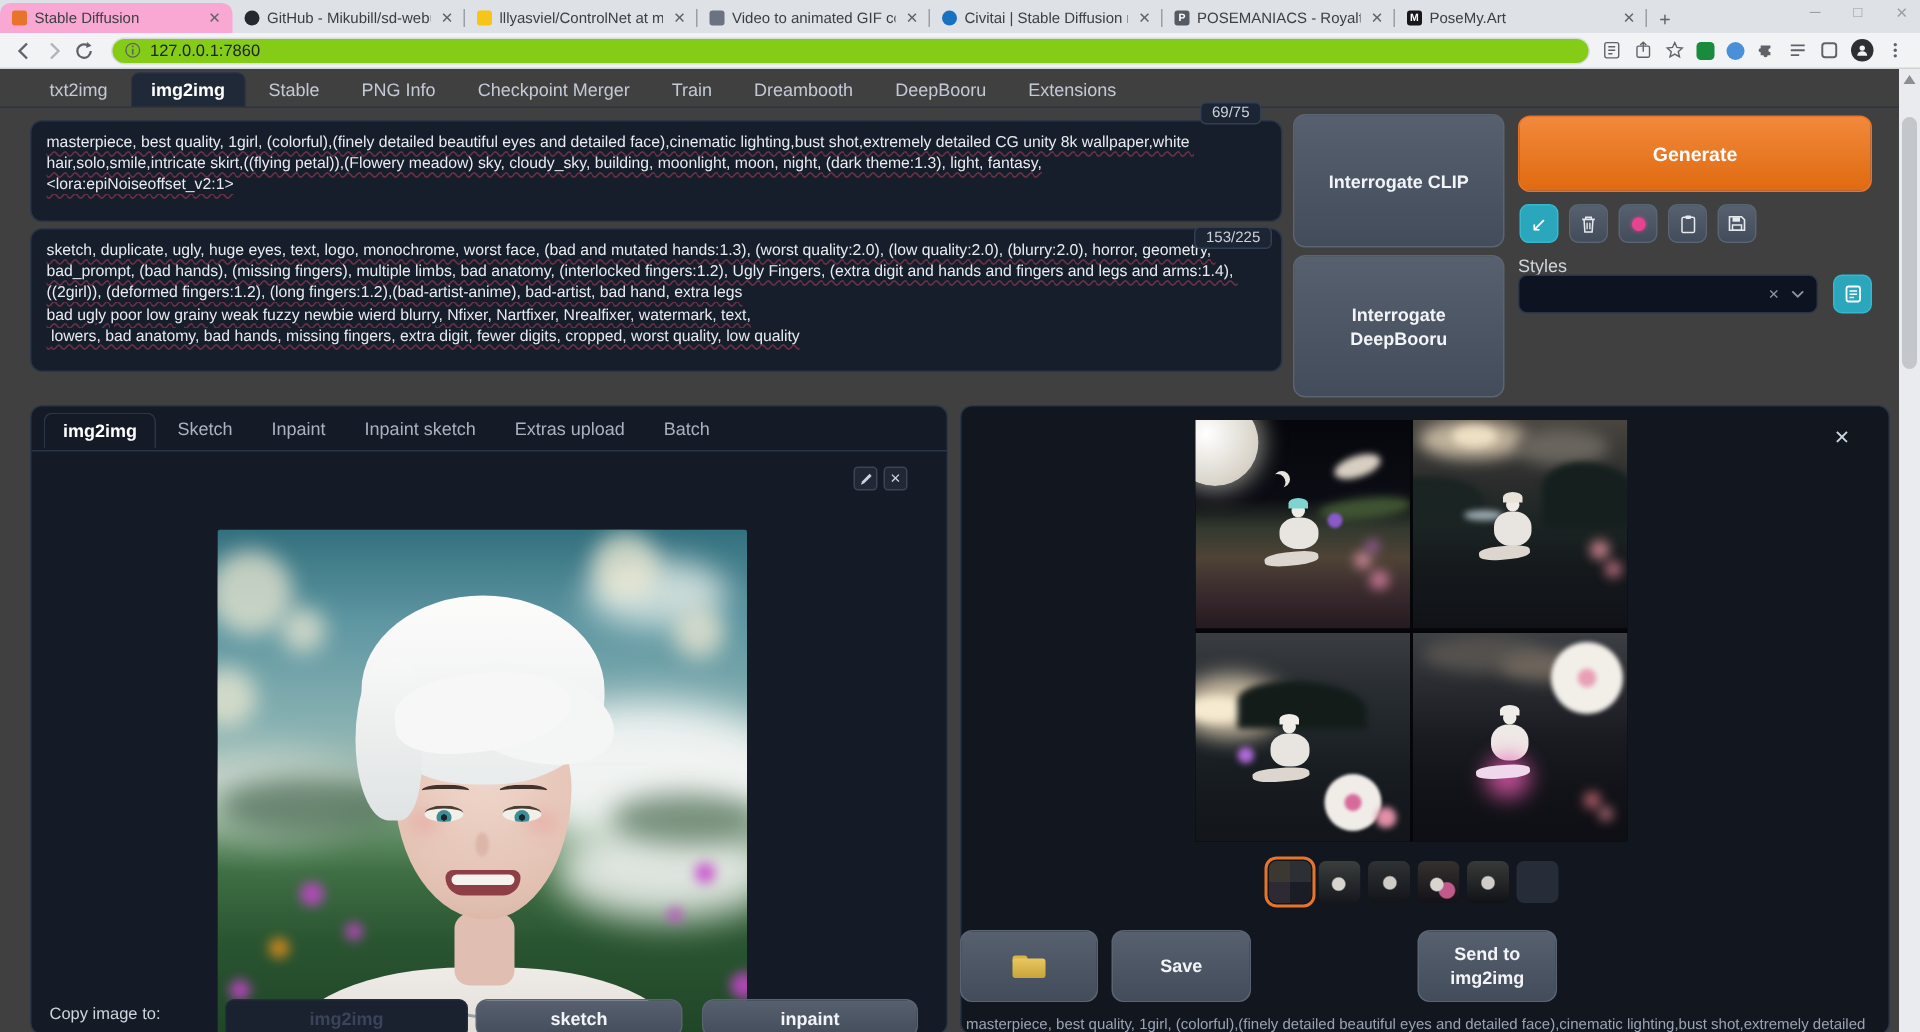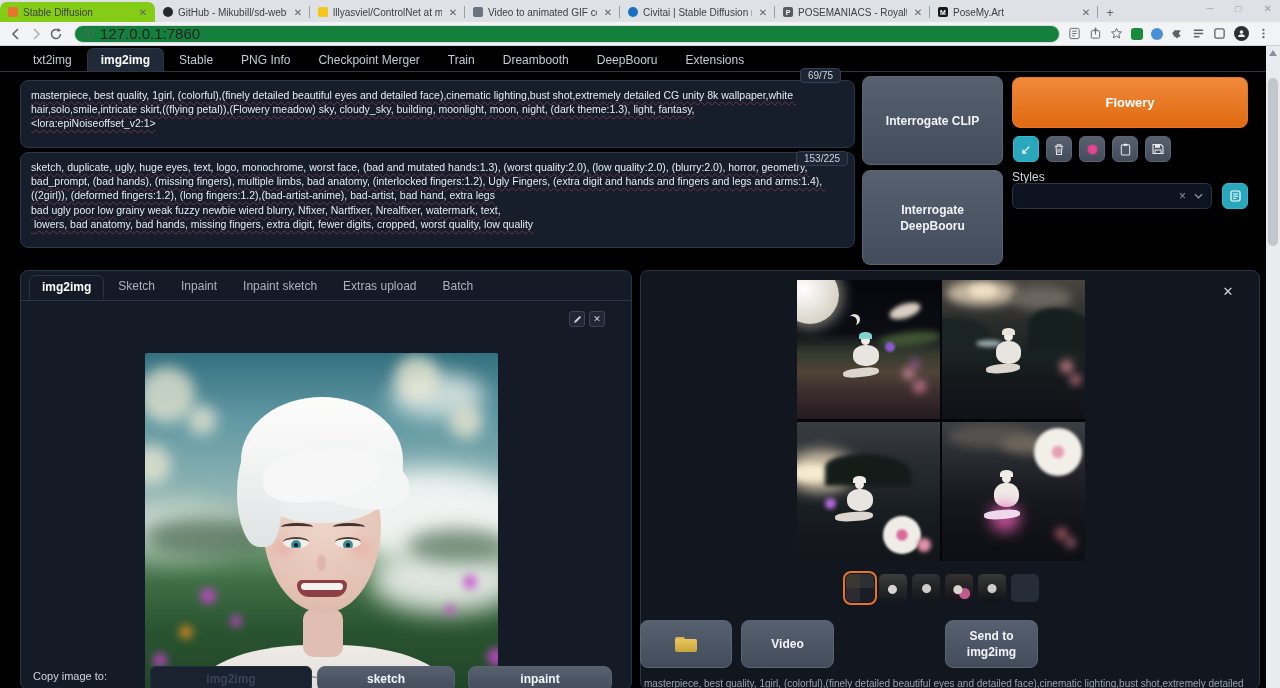--- a/index.html
+++ b/index.html
@@ -7,35 +7,35 @@
     font-family:"Liberation Sans", sans-serif; }
   #screen { position:relative; width:1280px; height:688px; overflow:hidden; }
   .abs { position:absolute; }
 
   
   #tabstrip { left:0; top:0; width:1280px; height:22px; background:#dee1e6; display:flex; align-items:flex-end; }
   .btab { position:relative; height:20px; display:flex; align-items:center; gap:5px; padding:0 6px 0 8px;
           width:155px; min-width:0; font-size:10px; color:#3c4043; }
   .btab .ttl { flex:1; white-space:nowrap; overflow:hidden; }
   .btab .tclose { font-size:10px; color:#5f6368; width:12px; text-align:center; flex:0 0 auto; }
-  .btab.active { background:#84cc16; border-radius:7px 7px 0 0; }
+  .btab.active { background:#f9a8d4; border-radius:7px 7px 0 0; }
   .btab:not(.active)::after { content:""; position:absolute; right:0; top:4px; height:12px; width:1px; background:#9aa0a6; }
   .fav { width:10px; height:10px; border-radius:2px; flex:0 0 auto; display:flex; align-items:center; justify-content:center;
          font-size:7px; color:#fff; font-weight:bold; }
   .newtab { width:16px; height:16px; margin:0 0 2px 4px; font-size:13px; color:#5f6368; display:flex; align-items:center; justify-content:center; }
   .wctl { position:absolute; right:8px; top:3px; display:flex; gap:22px; color:#9aa0a6; font-size:10px; }
 
   #toolbar { left:0; top:22px; width:1280px; height:24px; background:#f1f3f4; display:flex; align-items:center; border-bottom:1px solid #d0d3d6;}
   .tbicon { width:20px; height:20px; display:flex; align-items:center; justify-content:center; color:#5f6368; flex:0 0 auto; }
-  #omnibox { height:18px; flex:1; margin:0 8px; background:#15803d; border:1px solid #dadce0; border-radius:10px;
-             display:flex; align-items:center; padding:0 8px; gap:6px; font-size:15px; color:#202124; }
+  #omnibox { height:18px; flex:1; margin:0 8px; background:#84cc16; border:1px solid #dadce0; border-radius:10px;
+             display:flex; align-items:center; padding:0 8px; gap:6px; font-size:11px; color:#202124; }
   .ticons { display:flex; align-items:center; gap:8px; margin-right:10px; }
 
   
-  #app { left:0; top:46px; width:1266px; height:642px; background:#000000; }
+  #app { left:0; top:46px; width:1266px; height:642px; background:#404040; }
   #navtabs { position:absolute; left:0; top:2px; width:100%; height:24px; display:flex; align-items:flex-end;
              padding-left:20px; gap:2px; border-bottom:1px solid #2a3546; }
   .navtab { padding:4px 13px; font-size:12px; color:#c3cad6; }
   .navtab.active { background:#1f2937; border:1px solid #2a3546; border-bottom:none; border-radius:6px 6px 0 0; color:#fff; font-weight:bold; }
 
   .txtbox { background:#161e2b; border:1px solid #2a3546; border-radius:8px; color:#e8ebf0;
             font-size:10.5px; line-height:14.2px; padding:7px 10px; white-space:pre-wrap; overflow:hidden;
             text-decoration:underline; text-decoration-style:wavy; text-decoration-color:rgba(219,74,104,.42);
             text-decoration-thickness:1px; text-underline-offset:2px; }
   .counter { position:absolute; background:#1c2534; border:1px solid #323e52; border-radius:4px; color:#cdd3dc;
@@ -222,21 +222,21 @@
 
     <div class="txtbox abs" style="left:20px; top:106px; width:835px; height:96px;">sketch, duplicate, ugly, huge eyes, text, logo, monochrome, worst face, (bad and mutated hands:1.3), (worst quality:2.0), (low quality:2.0), (blurry:2.0), horror, geometry, bad_prompt, (bad hands), (missing fingers), multiple limbs, bad anatomy, (interlocked fingers:1.2), Ugly Fingers, (extra digit and hands and fingers and legs and arms:1.4), ((2girl)), (deformed fingers:1.2), (long fingers:1.2),(bad-artist-anime), bad-artist, bad hand, extra legs
 bad ugly poor low grainy weak fuzzy newbie wierd blurry, Nfixer, Nartfixer, Nrealfixer, watermark, text,
  lowers, bad anatomy, bad hands, missing fingers, extra digit, fewer digits, cropped, worst quality, low quality</div>
     <div class="counter" style="left:796px; top:105px;">153/225</div>
 
     <div class="btn2 abs" style="left:862px; top:30px; width:141px; height:89px;">Interrogate CLIP</div>
     <div class="btn2 abs" style="left:862px; top:124px; width:141px; height:95px; white-space:pre-line;">Interrogate
 DeepBooru</div>
 
-    <div id="generate" class="abs" style="left:1012px; top:31px; width:236px; height:51px;">Flowery</div>
+    <div id="generate" class="abs" style="left:1012px; top:31px; width:236px; height:51px;">Generate</div>
 
     <div class="abs" style="left:1013px; top:90px; display:flex; gap:7px;">
       <div class="tool teal">↙</div>
       <div class="tool">
         <svg width="12" height="13" viewBox="0 0 12 14">
             <path d="M1.5 3.5 h9 M4 3.5 v-1.5 h4 v1.5 M2.8 3.5 l.6 9 h5.2 l.6 -9" stroke="#e6e9ee" fill="none" stroke-width="1.1"></path>
             <path d="M5 6 v4.5 M7 6 v4.5" stroke="#e6e9ee" stroke-width="1"></path>
           </svg>
       </div>
       <div class="tool">
@@ -422,21 +422,21 @@
       <div class="thumb" style="background:radial-gradient(circle 4px at 50% 52%, #d0ccc8 0 4px, transparent 5px), linear-gradient(180deg,#383a38,#101217);"></div>
       <div class="thumb" style="background:#272d38;"></div>
     </div>
 
     <div class="btn2 abs gbtn" style="left:640px; top:574px; width:92px;">
       <span style="position:relative; width:22px; height:15px; display:inline-block">
         <span style="position:absolute; left:0; top:0; width:10px; height:4px; background:#d8b44a; border-radius:2px 2px 0 0;"></span>
         <span style="position:absolute; left:0; top:2px; width:22px; height:13px; background:linear-gradient(180deg,#e8c85e,#c9a33c); border-radius:2px;"></span>
       </span>
     </div>
-    <div class="btn2 abs gbtn" style="left:741px; top:574px; width:93px;">Video</div>
+    <div class="btn2 abs gbtn" style="left:741px; top:574px; width:93px;">Save</div>
     <div class="btn2 abs gbtn" style="left:945px; top:574px; width:93px; padding:0 12px;">Send to img2img</div>
 
     <div class="abs" style="left:644px; top:632px; width:600px; height:10px; overflow:hidden; font-size:10px; color:#9aa3b4; white-space:nowrap;">masterpiece, best quality, 1girl, (colorful),(finely detailed beautiful eyes and detailed face),cinematic lighting,bust shot,extremely detailed CG unity 8k wallpaper,white hair,solo,smile,intricate ski</div>
   </div>
 
   <div id="scrollbar" class="abs">
     <div class="scroll-arrow"></div>
     <div id="scroll-thumb"></div>
   </div>
 

